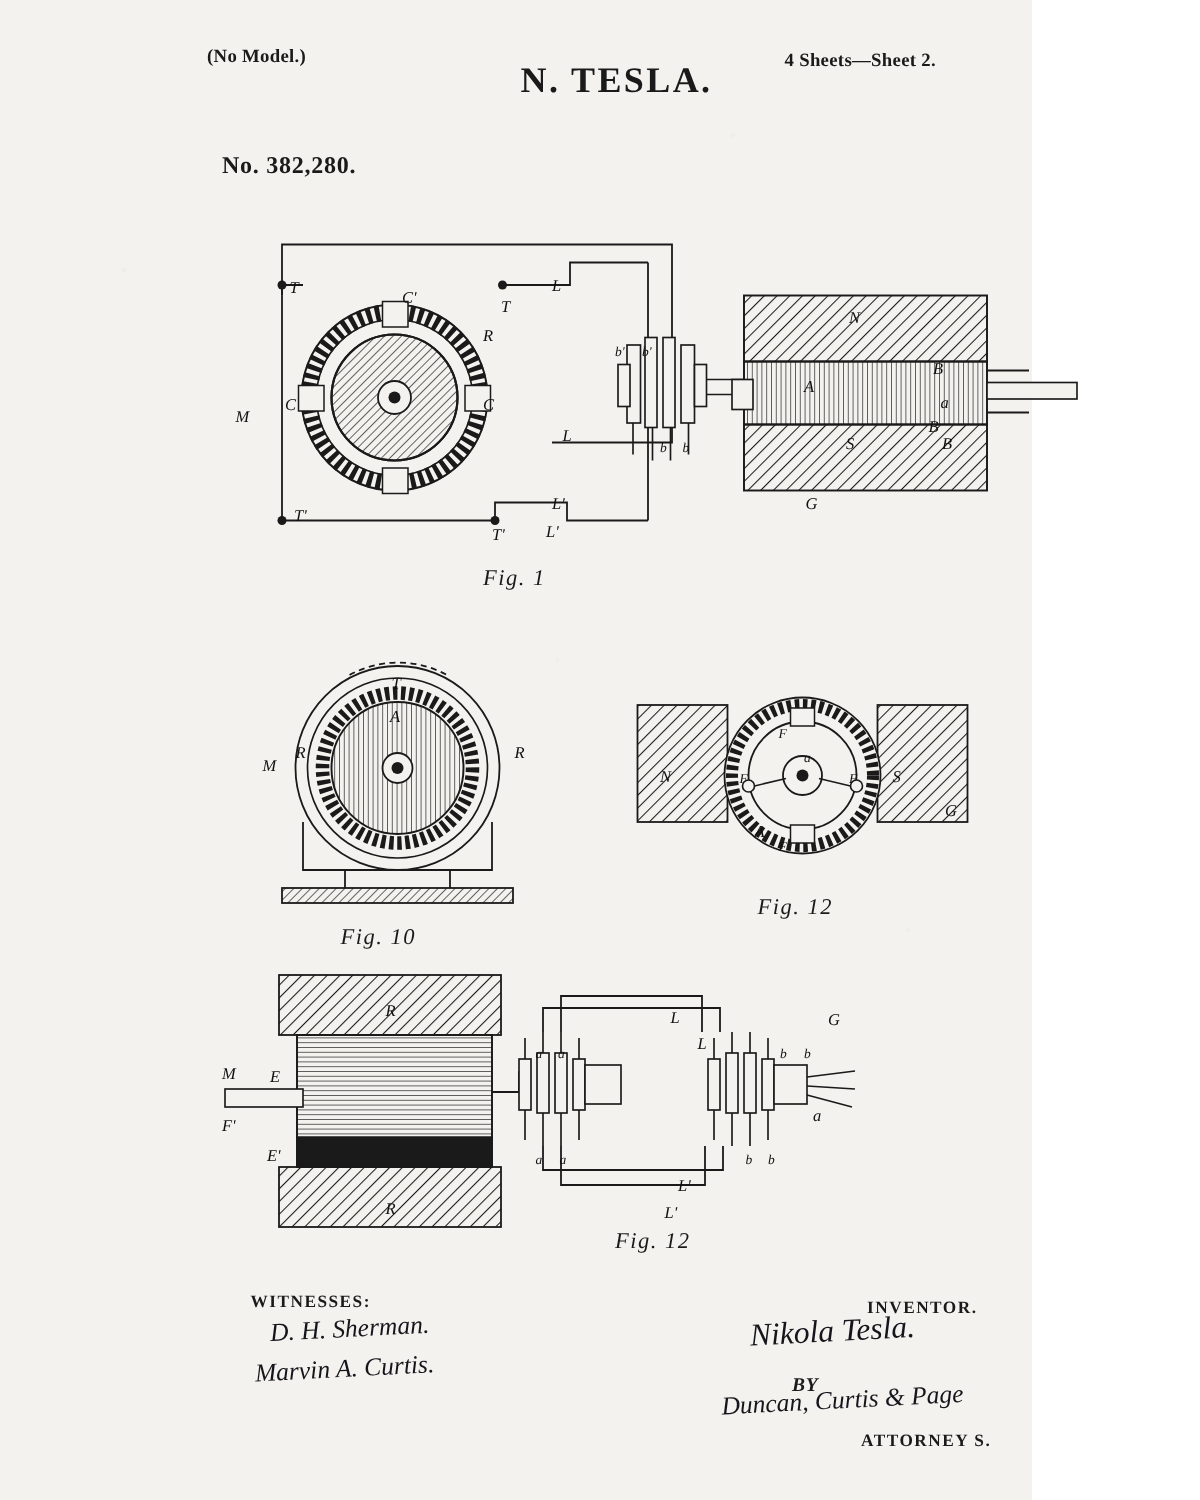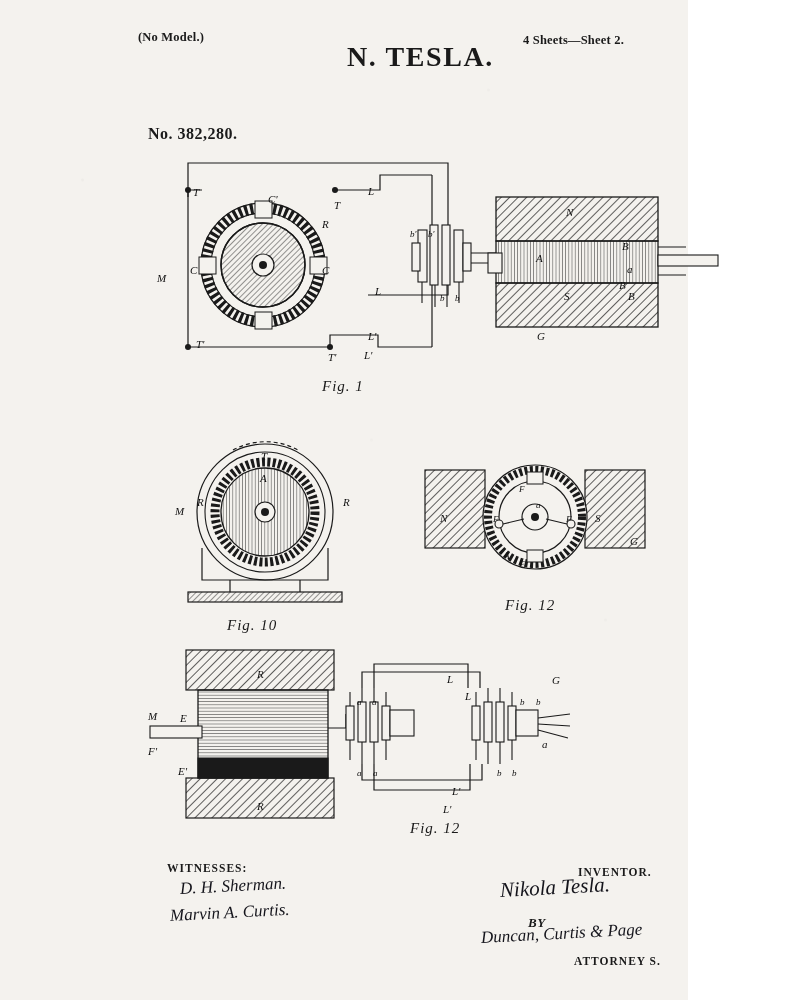--- a/index.html
+++ b/index.html
@@ -31,21 +31,21 @@
   .tl { position: absolute; white-space: nowrap; }
 
   
   .hdr-small {
     font-family: "Liberation Serif", serif;
     font-size: 12.5px;
     font-weight: bold;
     letter-spacing: 0.2px;
   }
   .hdr-title {
-    font-size: 28px;
+    font-size: 24px;
     font-weight: bold;
     letter-spacing: 1.6px;
   }
   .hdr-sub {
     font-size: 13px;
     font-weight: bold;
     letter-spacing: 0.9px;
   }
   .hdr-no {
     font-size: 16px;
@@ -101,21 +101,21 @@
   svg { display: block; overflow: visible; }
 </style>
 </head>
 <body>
 
 <div id="sheet">
 
   <div class="tl hdr-small" style="left:138px; top:30px;">(No Model.)</div>
   <div class="tl hdr-small" style="left:523px; top:33px;">4 Sheets—Sheet 2.</div>
   <div class="tl hdr-title" style="left:347px; top:41px;">N. TESLA.</div>
-  <div class="tl hdr-no" style="left:148px; top:102px;margin-top:23px;">No. 382,280.</div>
+  <div class="tl hdr-no" style="left:148px; top:102px;">No. 382,280.</div>
 
   <svg style="position:absolute; left:130px; top:135px;" width="560" height="265" viewBox="0 0 560 265">
     <defs>
       <pattern id="hatch" width="6" height="6" patternUnits="userSpaceOnUse" patternTransform="rotate(45)">
         <line x1="0" y1="0" x2="0" y2="6" stroke="#1a1a1a" stroke-width="1.4"></line>
       </pattern>
       <pattern id="hatchfine" width="4" height="4" patternUnits="userSpaceOnUse" patternTransform="rotate(45)">
         <line x1="0" y1="0" x2="0" y2="4" stroke="#1a1a1a" stroke-width="0.9"></line>
       </pattern>
       <pattern id="vlines" width="3.2" height="4" patternUnits="userSpaceOnUse">

